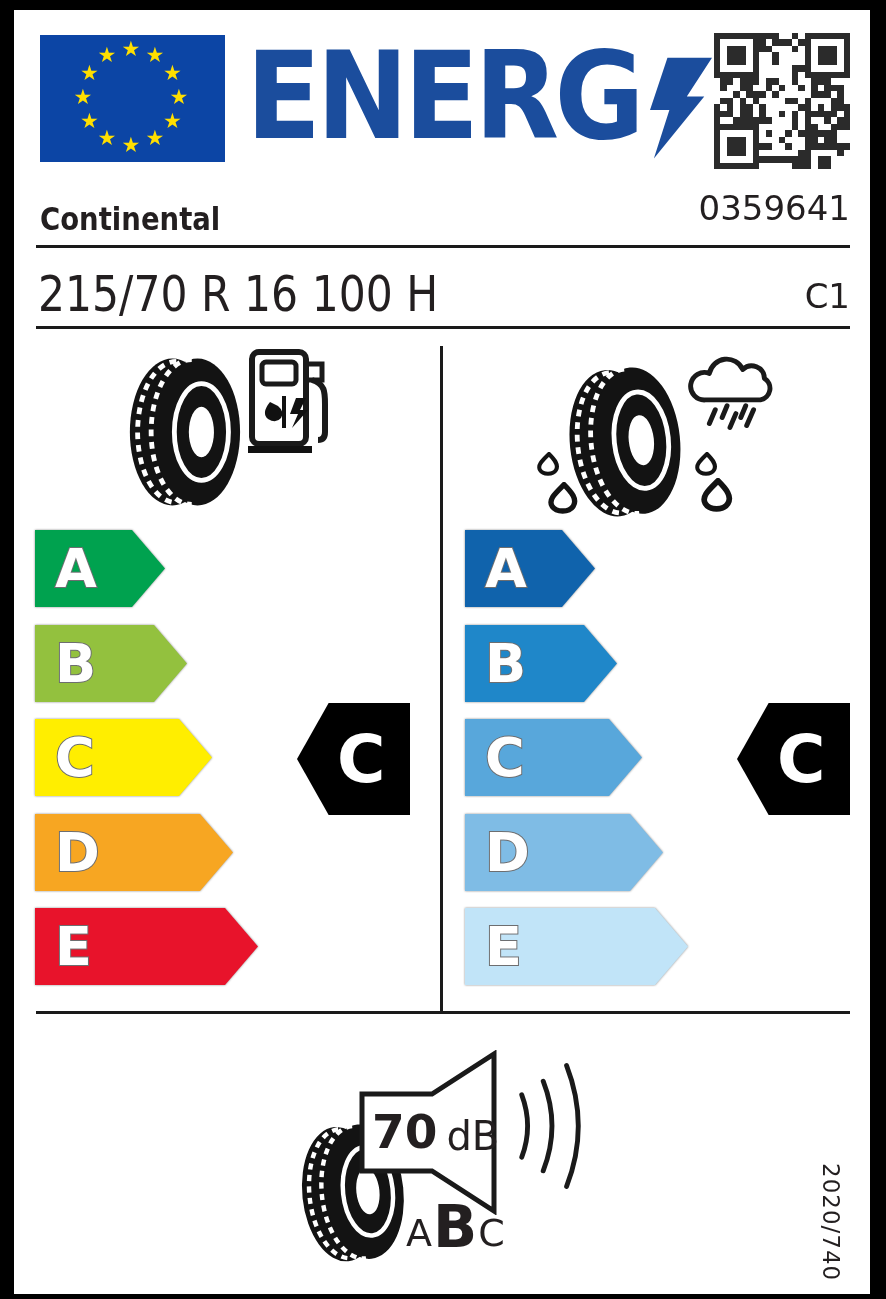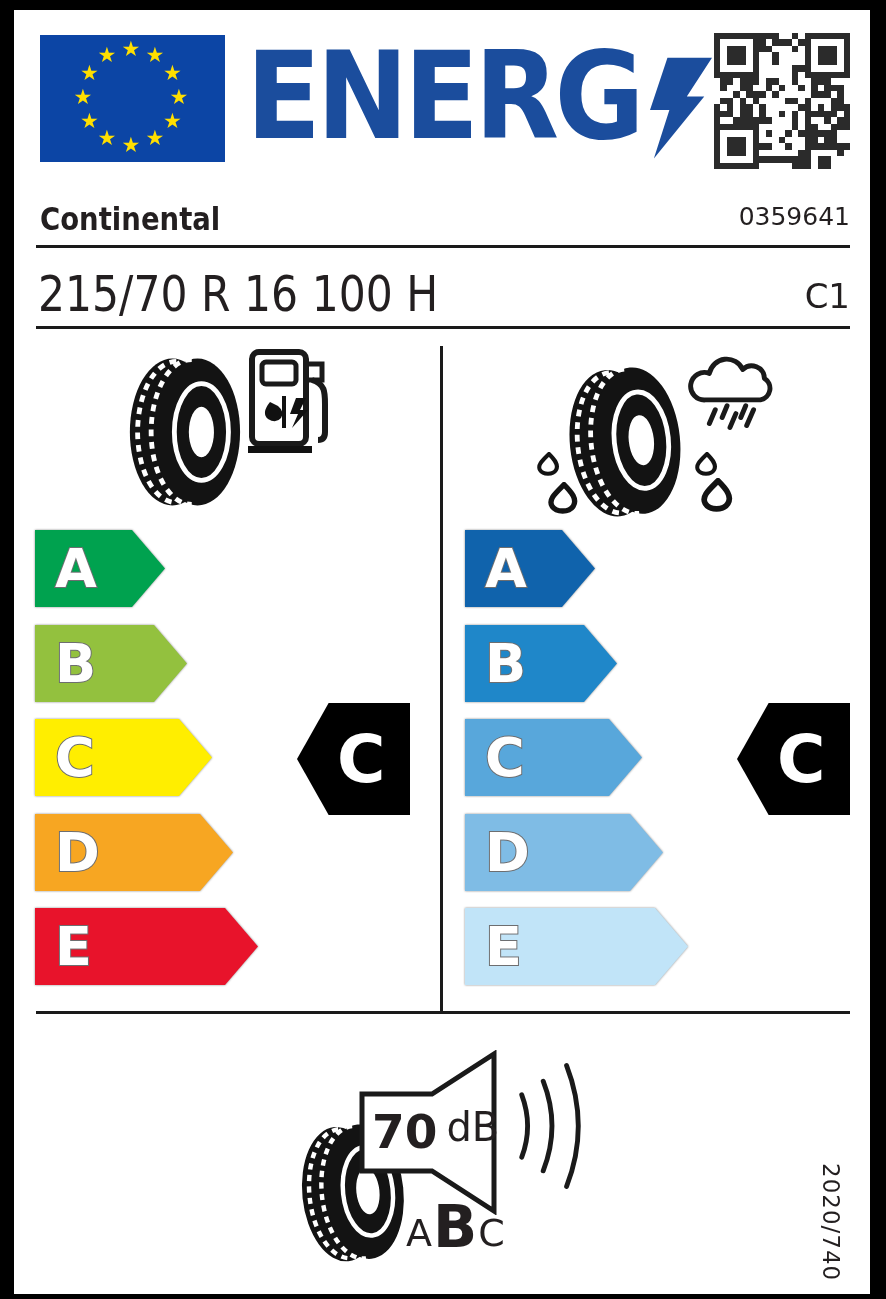--- a/index.html
+++ b/index.html
@@ -10,37 +10,37 @@
   
   .eu-flag{left:40px;top:35px;width:185px;height:127px;position:absolute;}
   .star{position:absolute;font-size:21px;line-height:21px;}
   .energ{left:246px;top:46px;position:absolute;font-size:122px;font-weight:bold;line-height:100px;
     letter-spacing:-5px;transform:scaleX(.9);transform-origin:left top;white-space:nowrap;}
   .bolt{left:650px;top:57px;position:absolute;}
   .qr{left:714px;top:33px;width:136px;height:136px;position:absolute;}
   
   .brand{left:40px;top:200px;position:absolute;font-size:32px;font-weight:bold;
     transform:scaleX(.86);transform-origin:left top;}
-  .artnum{right:36px;top:202px;position:absolute;font-size:25px;}
+  .artnum{right:36px;top:188px;position:absolute;font-size:34px;}
   .hline{position:absolute;left:36px;width:814px;height:3px;background:#1a1a1a;}
   .size{left:38px;top:265px;position:absolute;font-size:50px;transform:scaleX(.85);transform-origin:left top;}
   .tclass{right:36px;top:276px;position:absolute;font-size:34px;}
   .vline{position:absolute;left:440px;top:346px;width:3px;height:666px;background:#1a1a1a;}
   
   .scale{position:absolute;top:530px;width:260px;height:455px;}
   .arrow-wrap{position:absolute;left:0;filter:drop-shadow(0 0 1px #8a8a8a);}
   .arrow{height:77px;clip-path:polygon(0 0,calc(100% - 33px) 0,100% 50%,calc(100% - 33px) 100%,0 100%);
     display:flex;align-items:center;}
   .grade-letter{color:#fff;font-weight:bold;font-size:54px;padding-left:20px;
     -webkit-text-stroke:2px #6d6e70;paint-order:stroke fill;}
   .indicator{position:absolute;top:703px;width:113px;height:112px;background:#000;
     clip-path:polygon(28% 0,100% 0,100% 100%,28% 100%,0 50%);display:flex;align-items:center;}
   .indicator span{color:#fff;font-weight:bold;font-size:66px;padding-left:40px;}
   
-  .db-box{left:372px;top:1104px;position:absolute;display:flex;align-items:flex-start;z-index:5;}
+  .db-box{left:372px;top:1104px;position:absolute;display:flex;align-items:flex-end;z-index:5;}
   .db-val{font-size:47px;font-weight:bold;color:#231f20;}
   .db-unit{font-size:40px;margin-left:9px;color:#231f20;}
   .abc{left:406px;top:1202px;position:absolute;display:flex;align-items:flex-end;z-index:5;color:#231f20;}
   .abc .n-a,.abc .n-c{font-size:38px;line-height:38px;}
   .abc .n-b{font-size:58px;line-height:50px;font-weight:800;margin:0 1px;}
   .reg{left:818px;top:1163px;position:absolute;writing-mode:vertical-rl;font-size:23px;
     letter-spacing:1px;color:#231f20;}
   .txt{color:#231f20;}
 </style>
 </head>

